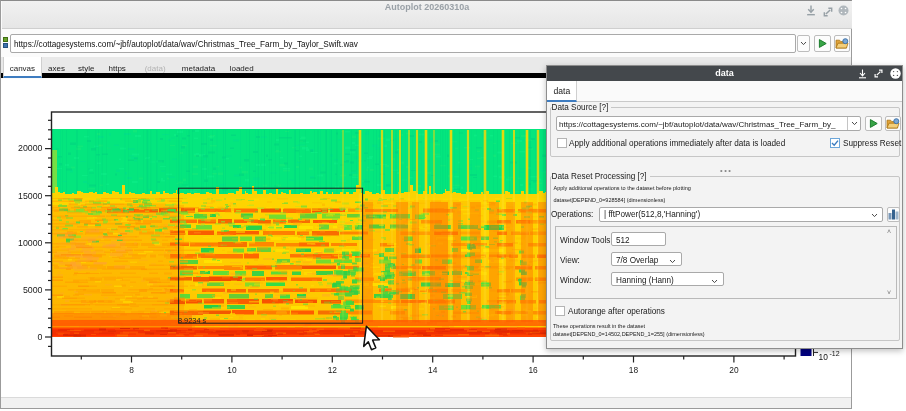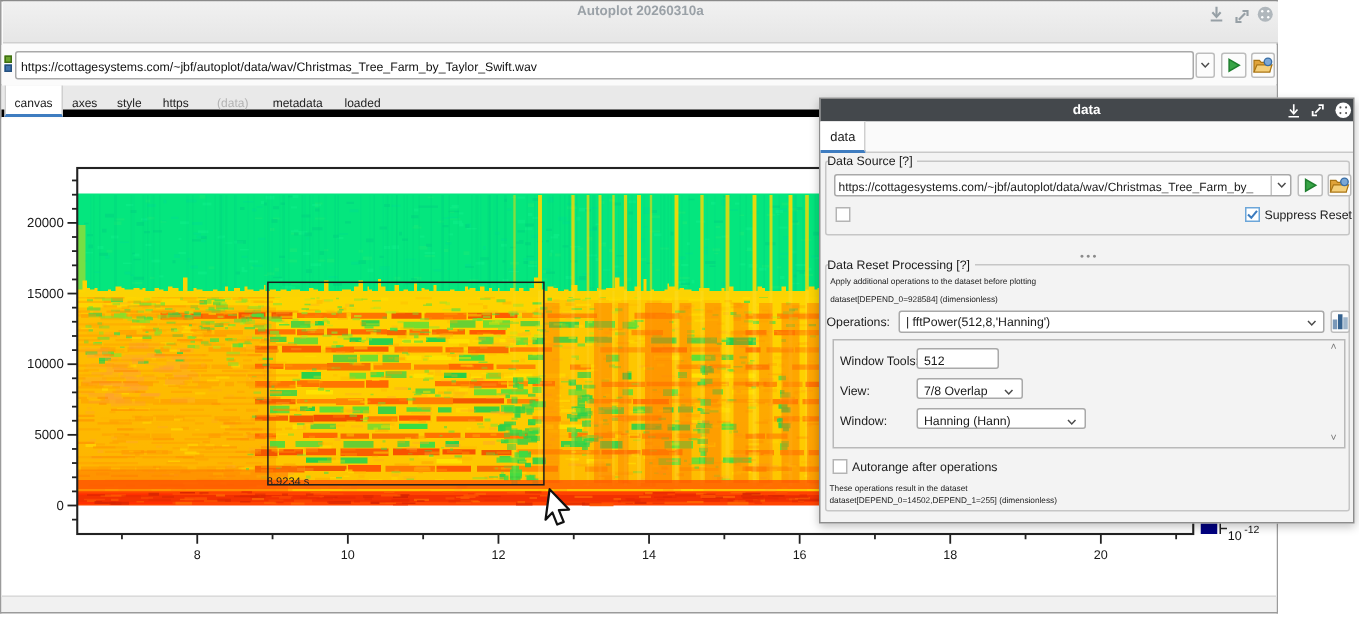--- a/index.html
+++ b/index.html
@@ -416,20 +416,21 @@
       </svg>
     </div>
   <div class="btn" style="left:338px;top:49.5px;width:16px;height:15.5px">
       <svg width="14" height="13" viewBox="0 0 14 13">
         <path d="M1 3.2 L1 11 L11.5 11 L11.5 4.6 L5.8 4.6 L4.6 3.2 Z" fill="#e0a33a" stroke="#a97413" stroke-width="0.8"></path>
         <path d="M1 11 L3 6.2 L13 6.2 L11.5 11 Z" fill="#f4cf7a" stroke="#a97413" stroke-width="0.8"></path>
         <circle cx="10.3" cy="4.2" r="2.5" fill="#7aa7d6" stroke="#3a6ea5" stroke-width="0.9"></circle>
       </svg>
     </div>
   <div class="cb" style="left:10px;top:72px"></div>
+  <div class="tx" style="left:22px;top:72.5px">Apply additional operations immediately after data is loaded</div>
   <div class="ab" style="left:283px;top:72px"><svg width="10" height="10" viewBox="0 0 10 10">
         <rect x="0.5" y="0.5" width="9" height="9" fill="#fff" stroke="#6ca6d9"></rect>
         <path d="M2 5 L4.2 7.2 L8 2.6" stroke="#3b7bbf" stroke-width="1.4" fill="none"></path>
       </svg></div>
   <div class="tx" style="left:296px;top:72.5px">Suppress Reset</div>
 
   <div class="tx" style="left:173px;top:100px;color:#8a8a8a;font-size:7.5px;letter-spacing:1.5px">•••</div>
 
   <fieldset class="ab" style="left:2.5px;top:106px;width:350px;height:169px;border:1px solid #c6c6c6;border-radius:2px">
     <legend style="margin-left:1px;padding:0 3px 0 0;font-size:8.2px">Data Reset Processing [?]</legend>

